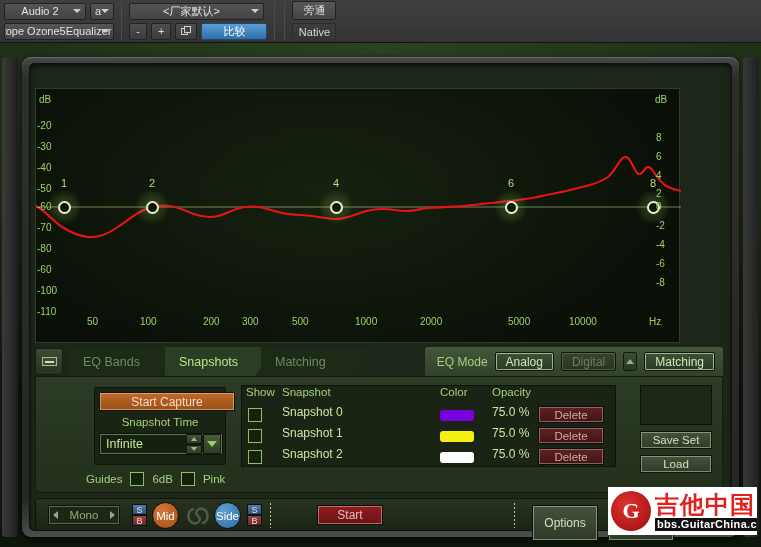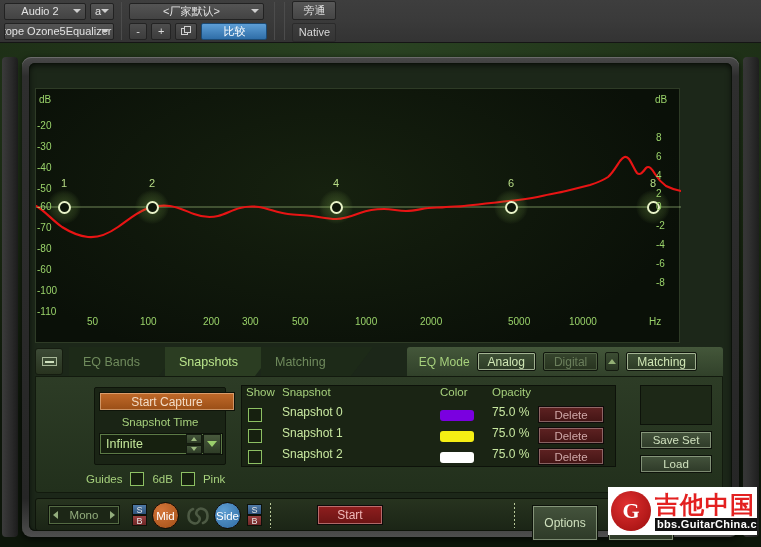--- a/index.html
+++ b/index.html
@@ -149,21 +149,21 @@
     display: flex; align-items: center; padding-left: 14px;
     font-size: 12.5px; color: #6f8a5c;
     background: #1d2a18;
     clip-path: polygon(0 0, 100% 0, calc(100% - 22px) 100%, 0 100%);
   }
   .tab.active { color: #b9e48b; background: #2b3d22; }
   .eqmode-panel {
     position: absolute; right: 0; top: 0; height: 29px;
     background: linear-gradient(180deg,#44573a,#31412a);
     border-radius: 3px 3px 0 0;
-    display: flex; align-items: center; gap: 7px; padding: 0 26px 0 12px;
+    display: flex; align-items: center; gap: 7px; padding: 0 8px 0 12px;
   }
   .eqmode-label { color: #a6d07c; font-size: 12px; }
   .mode-btn {
     height: 19px; padding: 0 10px; font-size: 12px;
     display: flex; align-items: center; justify-content: center;
     background: linear-gradient(180deg,#3f5136,#2c3a25);
     border: 1px solid #0f150c; color: #cfe6b4; border-radius: 2px;
     box-shadow: inset 0 0 0 1px rgba(220,235,200,.65);
   }
   .mode-btn.dim {

